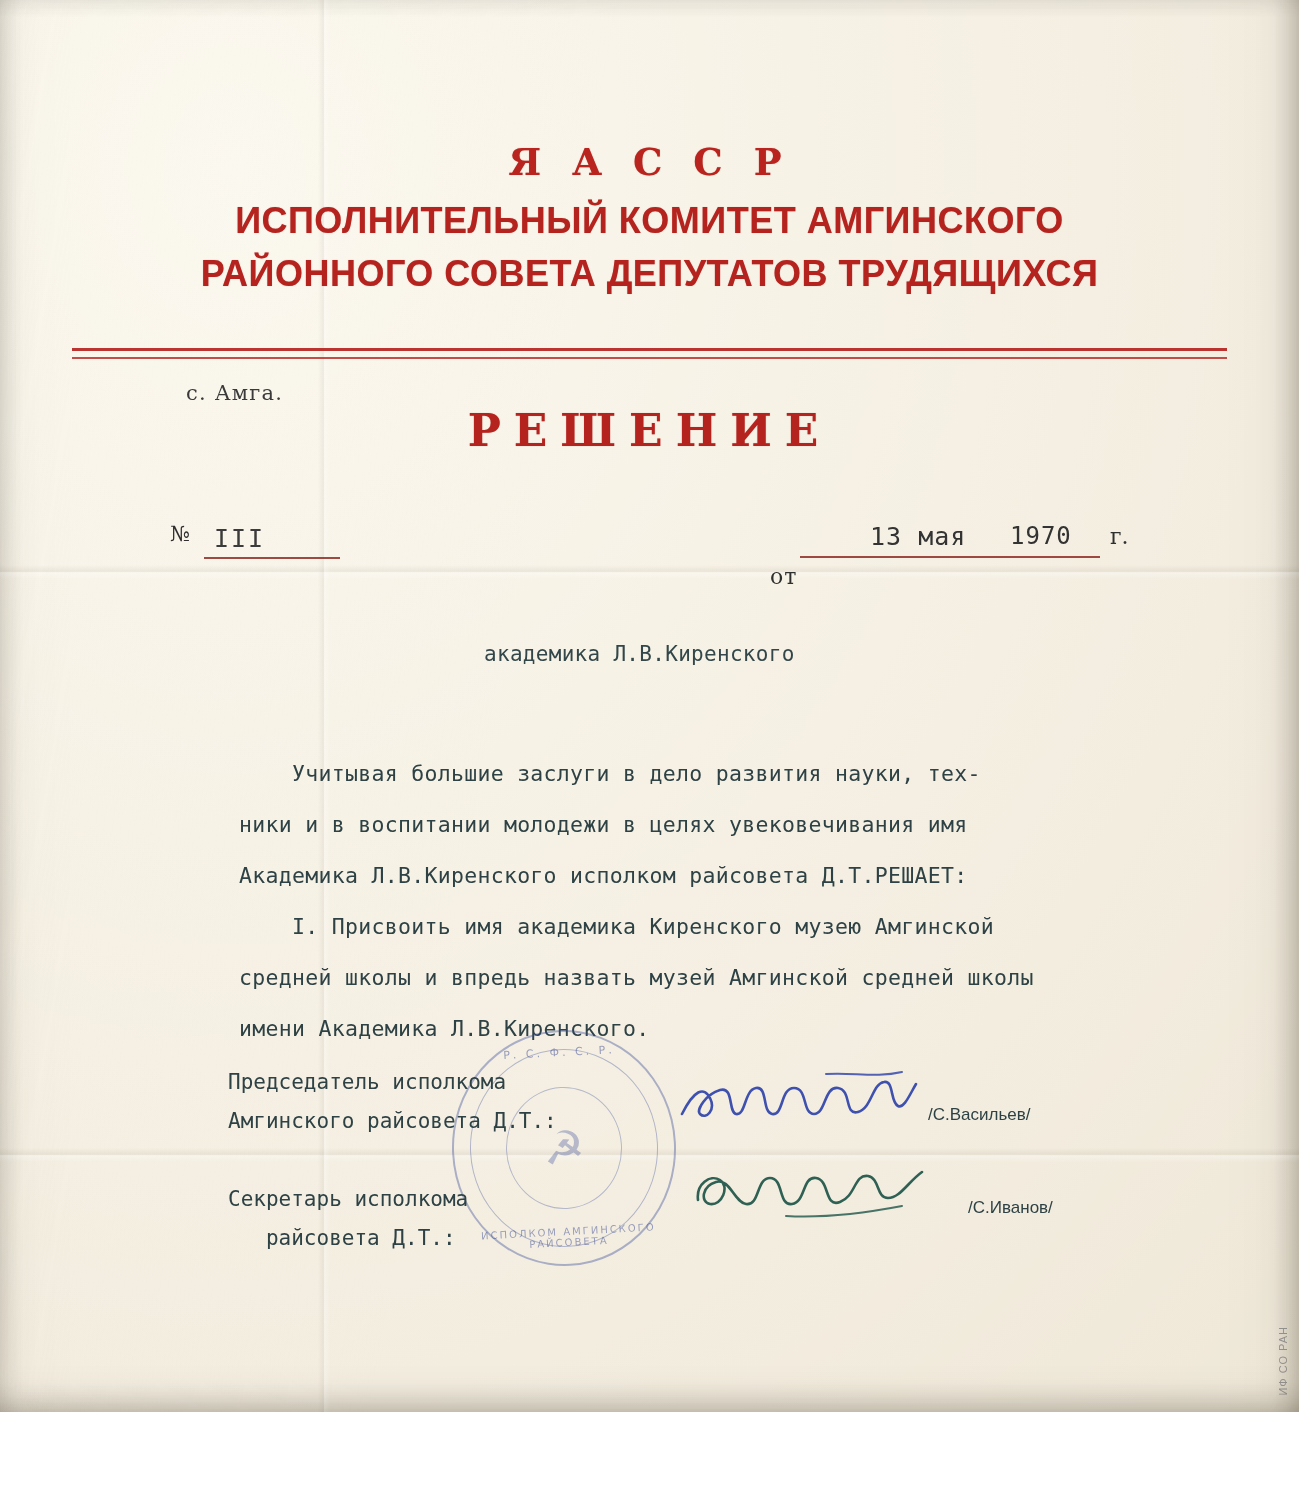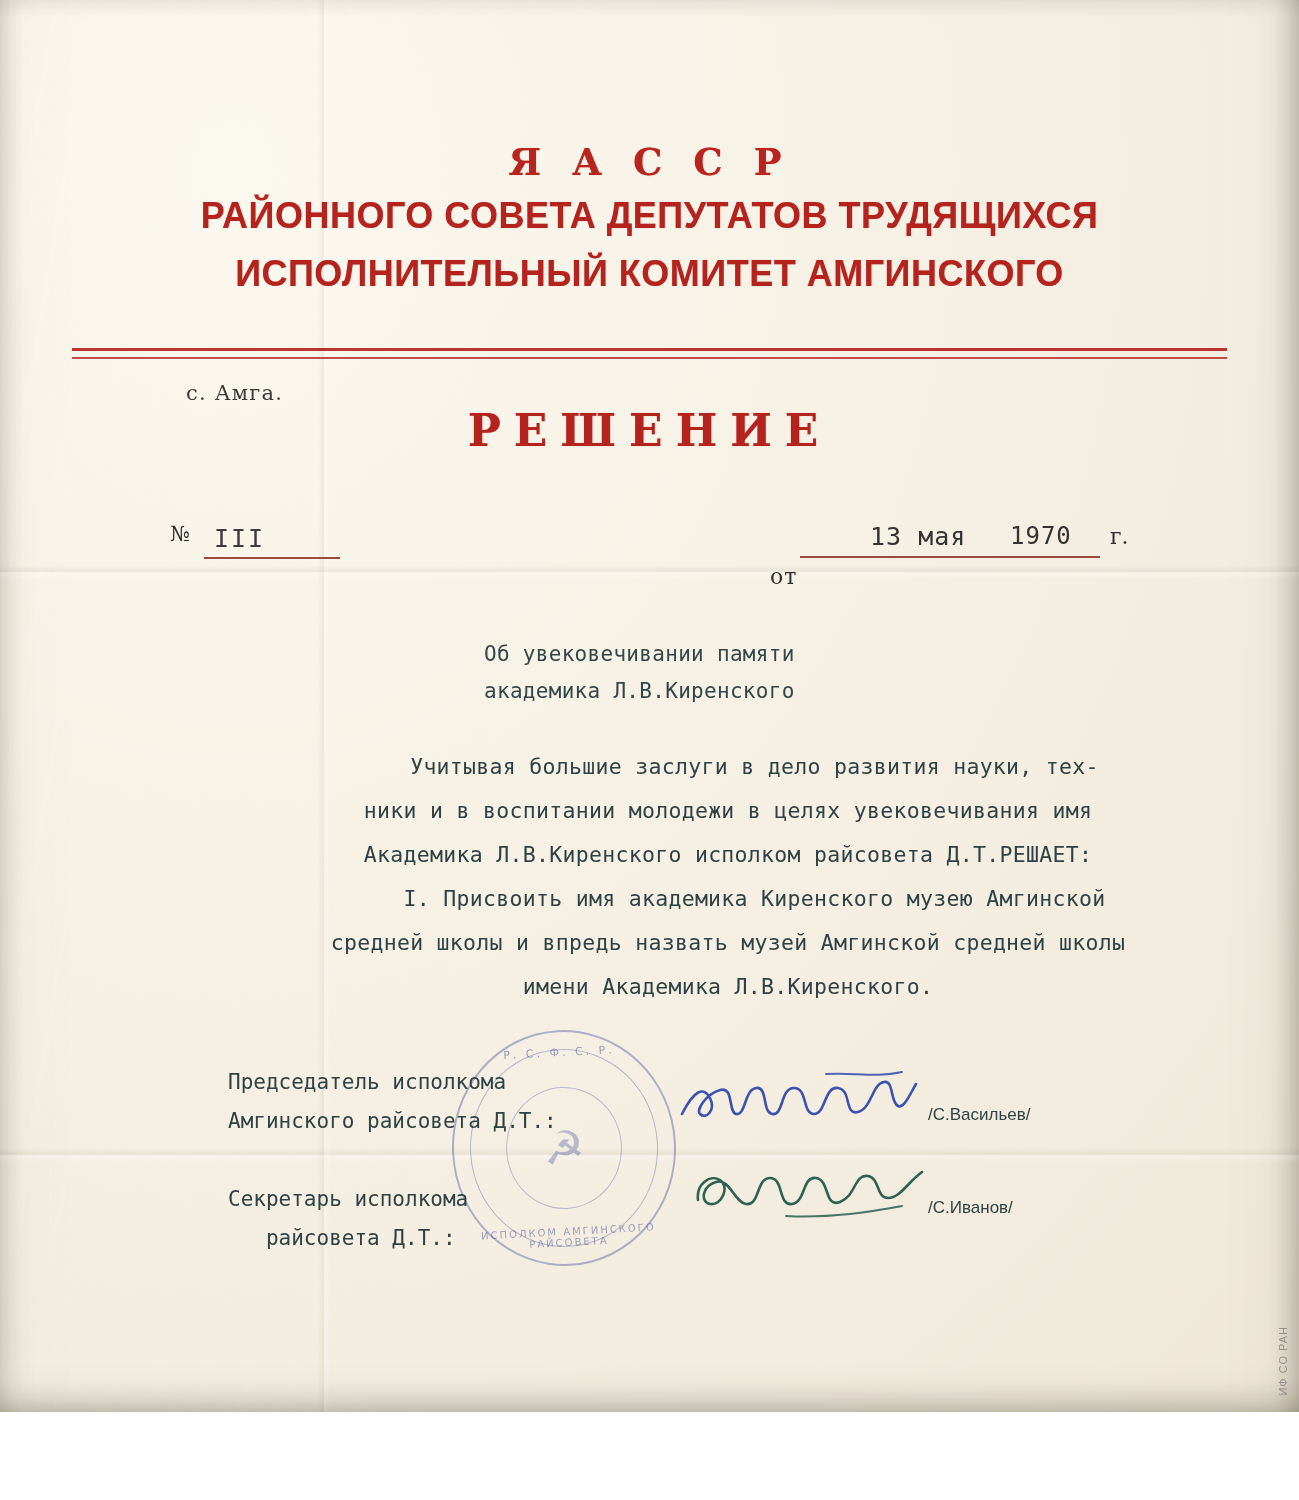--- a/index.html
+++ b/index.html
@@ -208,23 +208,22 @@
   .body-text {
     position: absolute;
     left: 228px;
     top: 743px;
     width: 1000px;
     font-size: 21.5px;
     line-height: 40px;
     color: #2e4245;
   }
   .body-text p {
-    margin: 4px;
+    margin: 11px;
     white-space: pre;
-    text-align: center;
   }
   .body-text .para2 {
     margin-top: 0;
   }
 
   
   .sign-block {
     position: absolute;
     left: 228px;
     top: 1063px;
@@ -239,21 +238,21 @@
     white-space: pre;
   }
   .sign-name {
     position: absolute;
     font-family: Liberation Sans, sans-serif;
     font-size: 17px;
     color: #2e4245;
     white-space: pre;
   }
   .name-1 { left: 700px; top: 32px; }
-  .name-2 { left: 700px; top: 125px; }
+  .name-2 { left: 740px; top: 125px; }
 
   
   .stamp {
     position: absolute;
     left: 452px;
     top: 1030px;
     width: 220px;
     height: 232px;
     border-radius: 50%;
     border: 2.5px solid rgba(50,70,150,0.45);
@@ -339,22 +338,22 @@
 
 <div id="page">
 
   <div class="paper-creases"></div>
   <div class="crease-h" style="top:565px;"></div>
   <div class="crease-h" style="top:1148px;"></div>
   <div class="crease-v" style="left:318px;"></div>
 
   <div class="header">
     <div class="org-abbr">Я А С С Р</div>
+    <div class="org-line">ИСПОЛНИТЕЛЬНЫЙ КОМИТЕТ АМГИНСКОГО</div>
     <div class="org-line second">РАЙОННОГО СОВЕТА ДЕПУТАТОВ ТРУДЯЩИХСЯ</div>
-    <div class="org-line">ИСПОЛНИТЕЛЬНЫЙ КОМИТЕТ АМГИНСКОГО</div>
   </div>
 
   <div class="rule" style="left:72px; right:72px; top:348px;"></div>
   <div class="rule thin" style="left:72px; right:72px; top:357px;"></div>
 
   <div class="place">с. Амга.</div>
 
   <div class="decision-title">РЕШЕНИЕ</div>
 
   <div class="numline">
@@ -363,21 +362,20 @@
     <span class="no-underline"></span>
 
     <span class="ot">от</span>
     <span class="date-val">13 мая</span>
     <span class="year-val">1970</span>
     <span class="g-suffix">г.</span>
     <span class="date-underline"></span>
   </div>
 
   <div class="subject typed">
-    <div>Об увековечивании памяти</div>
     <div>академика Л.В.Киренского</div>
   </div>
 
   <div class="body-text typed">
     <p>    Учитывая большие заслуги в дело развития науки, тех-</p>
     <p>ники и в воспитании молодежи в целях увековечивания имя</p>
     <p>Академика Л.В.Киренского исполком райсовета Д.Т.РЕШАЕТ:</p>
     <p class="para2">    I. Присвоить имя академика Киренского музею Амгинской</p>
     <p>средней школы и впредь назвать музей Амгинской средней школы</p>
     <p>имени Академика Л.В.Киренского.</p>

